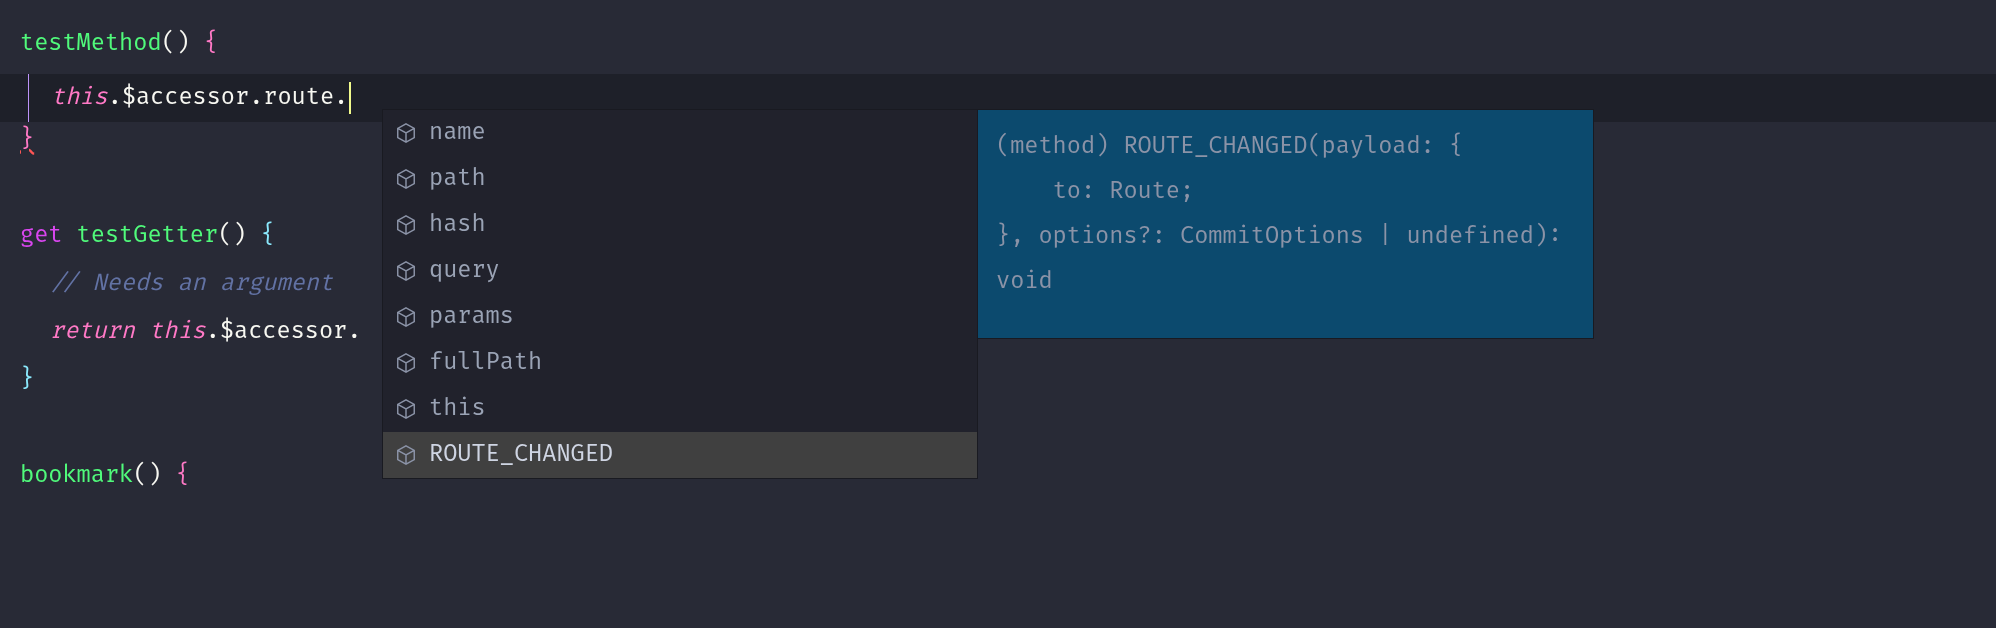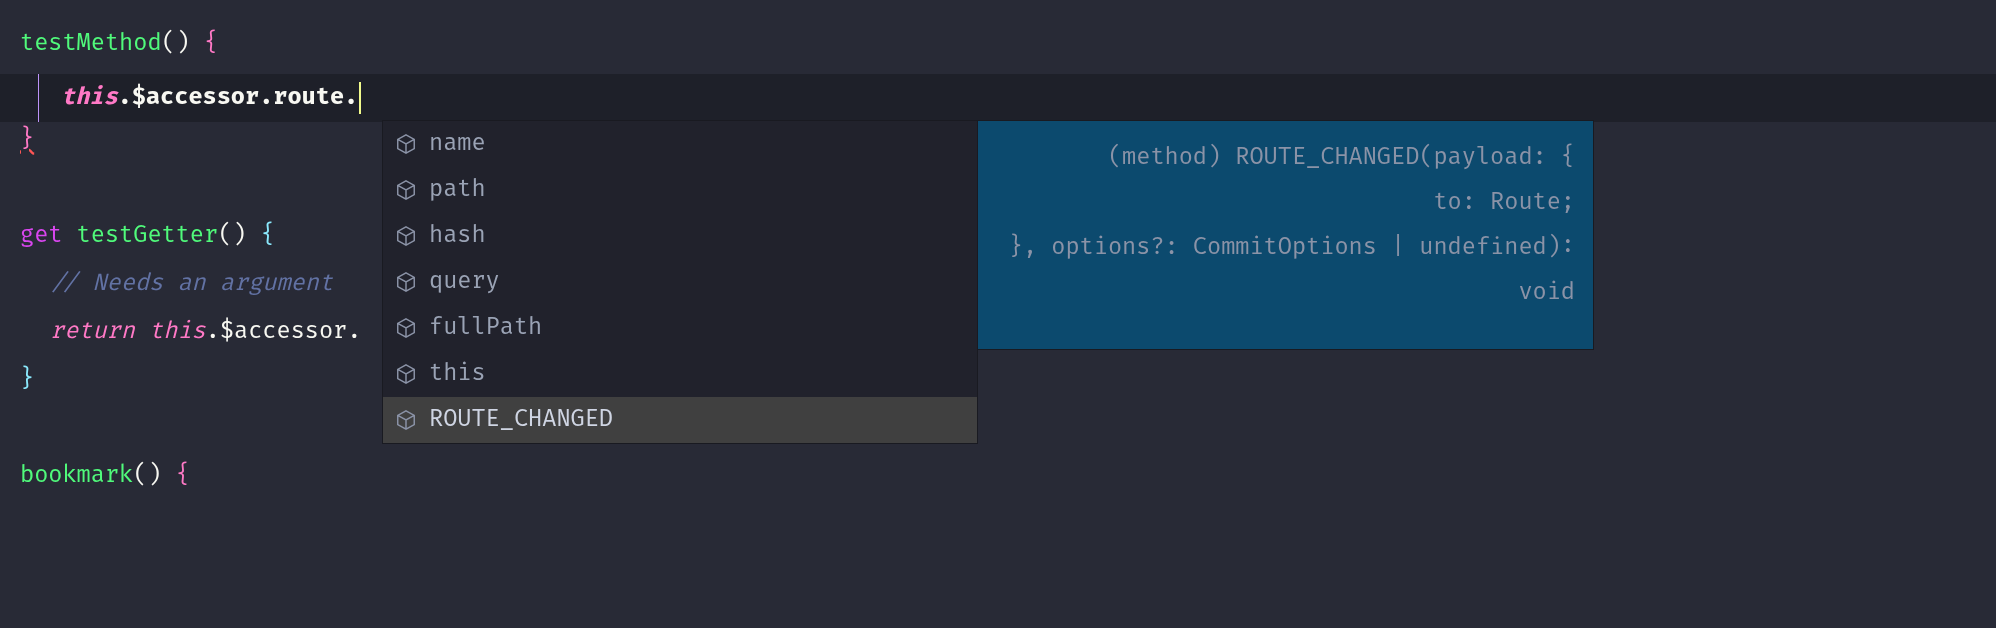--- a/index.html
+++ b/index.html
@@ -20,23 +20,22 @@
   }
   .line {
     white-space: pre;
     height: 48px;
     display: flex;
     align-items: flex-start;
   }
   .current-line {
     background: #1e2029;
     margin: 0 -20px;
-    padding: 0 36px;
+    padding: 0 26px;
     position: relative;
-    font-weight: bold;
   }
   .indent-guide {
     border-left: 1px solid #bd93f9;
     padding-left: 2px;
     margin-left: 2px;
     height: 48px;
     display: inline-flex;
     align-items: center;
   }
   .kw-this { color: #ff79c6; font-style: italic; }
@@ -57,25 +56,24 @@
     display: inline-block;
     width: 2px;
     height: 32px;
     background: #f1fa8c;
     vertical-align: middle;
     margin-left: 1px;
   }
 
   .suggest-widget {
     position: absolute;
-    top: 120px;
+    top: 109px;
     left: 382px;
     display: flex;
     z-index: 10;
-    text-align: right;
   }
   .suggest-list {
     width: 596px;
     background: #21222c;
     border: 1px solid #191a21;
   }
   .suggest-item {
     display: flex;
     align-items: center;
     height: 46px;
@@ -178,20 +176,26 @@
       <div class="suggest-item">
         <svg class="suggest-icon" viewBox="0 0 24 24">
           <path fill="none" stroke="#8b93a7" stroke-width="1.6" d="M12 2 L21 7 L21 17 L12 22 L3 17 L3 7 Z M3 7 L12 12 L21 7 M12 12 L12 22"></path>
         </svg>
         <span class="suggest-label">query</span>
       </div>
       <div class="suggest-item">
         <svg class="suggest-icon" viewBox="0 0 24 24">
           <path fill="none" stroke="#8b93a7" stroke-width="1.6" d="M12 2 L21 7 L21 17 L12 22 L3 17 L3 7 Z M3 7 L12 12 L21 7 M12 12 L12 22"></path>
         </svg>
+        <span class="suggest-label">params</span>
+      </div>
+      <div class="suggest-item">
+        <svg class="suggest-icon" viewBox="0 0 24 24">
+          <path fill="none" stroke="#8b93a7" stroke-width="1.6" d="M12 2 L21 7 L21 17 L12 22 L3 17 L3 7 Z M3 7 L12 12 L21 7 M12 12 L12 22"></path>
+        </svg>
         <span class="suggest-label">fullPath</span>
       </div>
       <div class="suggest-item">
         <svg class="suggest-icon" viewBox="0 0 24 24">
           <path fill="none" stroke="#8b93a7" stroke-width="1.6" d="M12 2 L21 7 L21 17 L12 22 L3 17 L3 7 Z M3 7 L12 12 L21 7 M12 12 L12 22"></path>
         </svg>
         <span class="suggest-label">this</span>
       </div>
       <div class="suggest-item selected">
         <svg class="suggest-icon" viewBox="0 0 24 24">

